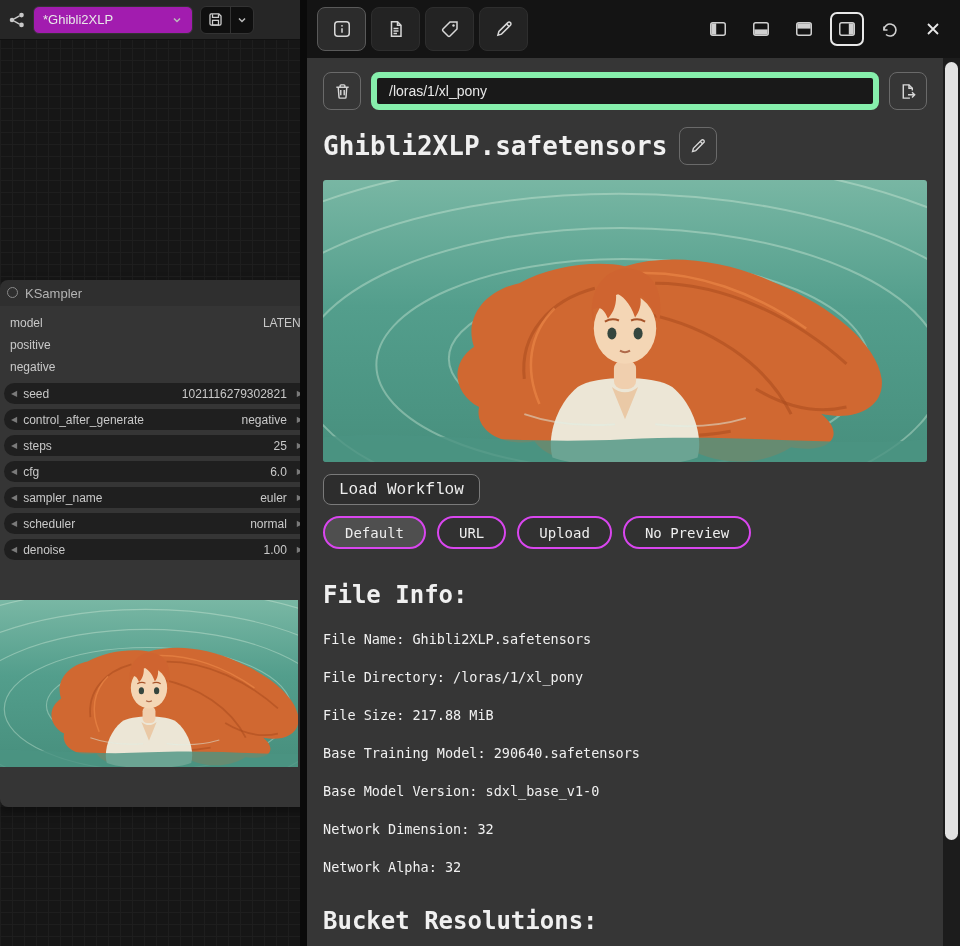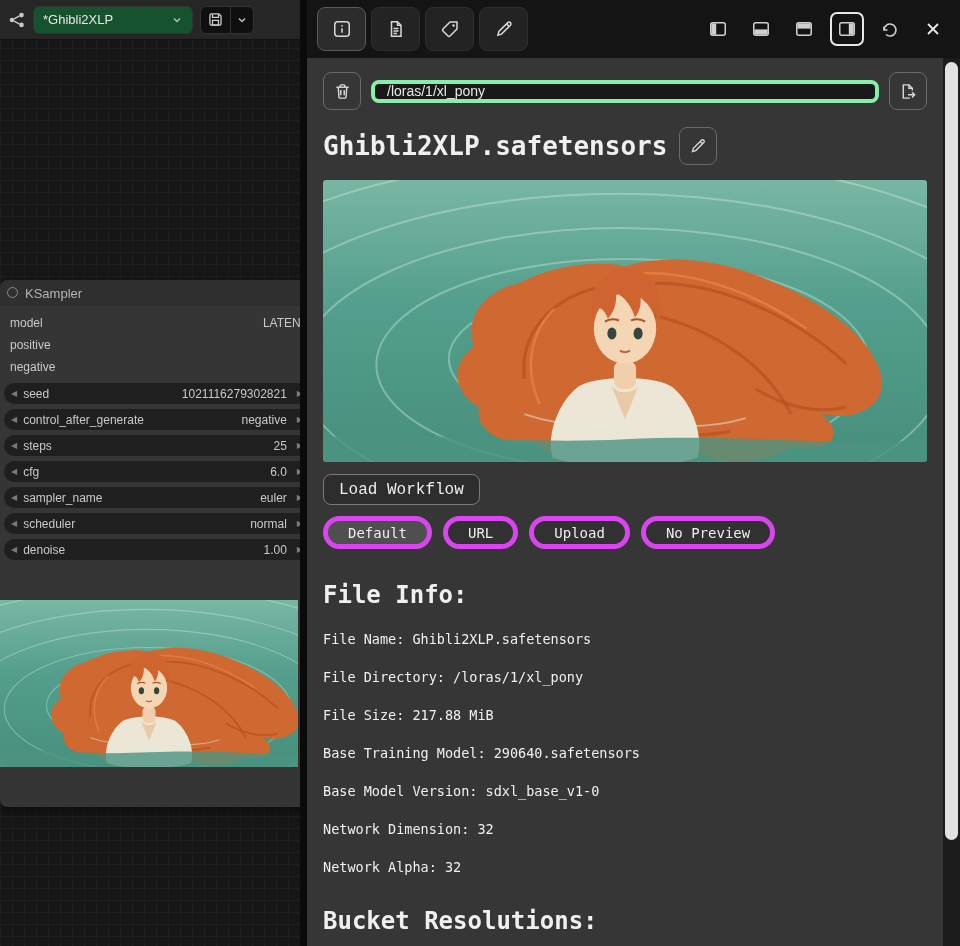--- a/index.html
+++ b/index.html
@@ -11,21 +11,21 @@
   .left-panel { position:relative; width:300px; height:100%; overflow:hidden; background:#161616; }
   .canvas-grid { position:absolute; inset:0;
     background-color:#161616;
     background-image:linear-gradient(#1e1e1e 1px, transparent 1px),
                      linear-gradient(90deg,#1e1e1e 1px, transparent 1px);
     background-size:12px 12px; }
 
   .workflow-bar { position:absolute; top:0; left:0; right:0; height:40px; background:#262626;
     display:flex; align-items:center; gap:7px; padding:0 8px; z-index:6; border-bottom:1px solid #111; }
   .graph-ic { display:flex; align-items:center; }
-  .workflow-select { width:160px; height:28px; background:#14532d; border:1px solid #333; border-radius:6px;
+  .workflow-select { width:160px; height:28px; background:#a21caf; border:1px solid #333; border-radius:6px;
     color:#e8e8e8; font-size:13px; display:flex; align-items:center; padding:0 9px; gap:6px; cursor:pointer; }
   .workflow-select .wname { flex:1; white-space:nowrap; overflow:hidden; }
   .save-group { display:flex; height:28px; background:#0f0f0f; border:1px solid #333; border-radius:6px; overflow:hidden; }
   .save-group .seg { display:flex; align-items:center; justify-content:center; cursor:pointer; }
   .save-group .seg.main { width:30px; border-right:1px solid #333; }
   .save-group .seg.menu { width:22px; }
 
   .node { position:absolute; top:280px; left:0; width:314px; z-index:2;
     font-size:12px; color:#c9c9c9; box-shadow:0 4px 10px rgba(0,0,0,.4); }
   .node-header { height:26px; background:#2f2f2f; border-radius:8px 8px 0 0; color:#b4b4b4; font-size:13px;
@@ -51,30 +51,30 @@
   .tab.active { background:#2c2c2c; border-color:#5a5a5a; }
   .toolbar-right { margin-left:auto; display:flex; align-items:center; gap:9px; }
   .tb-btn { width:34px; height:34px; display:flex; align-items:center; justify-content:center; border-radius:7px; cursor:pointer; }
   .tb-btn.active { border:2px solid #e9e9e9; }
 
   .panel-content { position:absolute; top:58px; left:0; right:17px; bottom:0; padding:14px 16px 0 16px;
     overflow:hidden; color:#f0f0f0; font-family:"DejaVu Sans Mono", monospace; }
   .path-row { display:flex; align-items:center; gap:10px; }
   .icon-btn { width:38px; height:38px; flex:0 0 auto; border:1px solid #6a6a6a; border-radius:8px;
     background:transparent; display:flex; align-items:center; justify-content:center; cursor:pointer; }
-  .path-input { flex:1; height:23px; background:#191919; border:4px solid #86efac; border-radius:8px;
+  .path-input { flex:1; height:38px; background:#191919; border:6px solid #86efac; border-radius:8px;
     color:#e8e8e8; font-size:14px; font-family:"Liberation Sans", sans-serif; padding:0 12px; outline:none; }
   .title-row { display:flex; align-items:center; gap:12px; margin-top:16px; height:40px; }
   .model-title { font-size:26px; font-weight:bold; letter-spacing:0; white-space:nowrap; }
   .preview-image { margin-top:14px; width:100%; height:282px; border-radius:3px; overflow:hidden; }
   .lw-btn { margin-top:12px; height:31px; padding:0 15px; font-size:16px; color:#eee;
     background:#2d2d2d; border:1px solid #7a7a7a; border-radius:8px;
     font-family:Liberation Mono, monospace; display:inline-flex; align-items:center; cursor:pointer; }
   .pill-row { margin-top:11px; display:flex; gap:11px; }
-  .pill { height:33px; padding:8px 20px; border-radius:17px; border:5px solid #d946ef; background:#313131;
+  .pill { height:33px; padding:8px 20px; border-radius:17px; border:2px solid #d946ef; background:#313131;
     color:#eee; font-size:14px; font-family:"DejaVu Sans Mono", monospace; display:inline-flex;
     align-items:center; cursor:pointer; }
   .pill.active { background:#4f4f4f; }
   .section-heading { margin-top:32px; font-size:24px; font-weight:bold; }
   .info-row { margin-top:22px; font-size:13.5px; }
 
   .scrollbar { position:absolute; top:58px; right:0; bottom:0; width:17px; background:#1c1c1c; }
   .scroll-thumb { position:absolute; top:4px; left:2px; width:13px; height:778px; background:#e2e2e2; border-radius:7px; cursor:grab; }
 
   svg.ic { display:block; }

